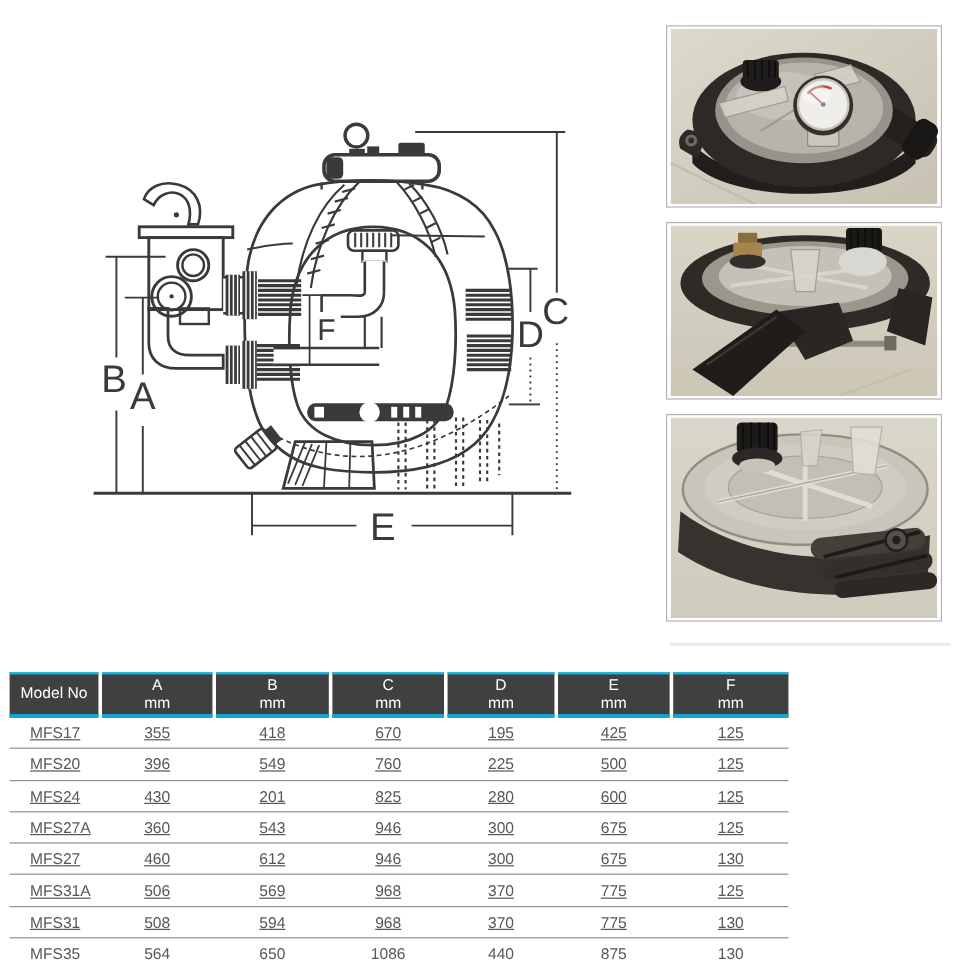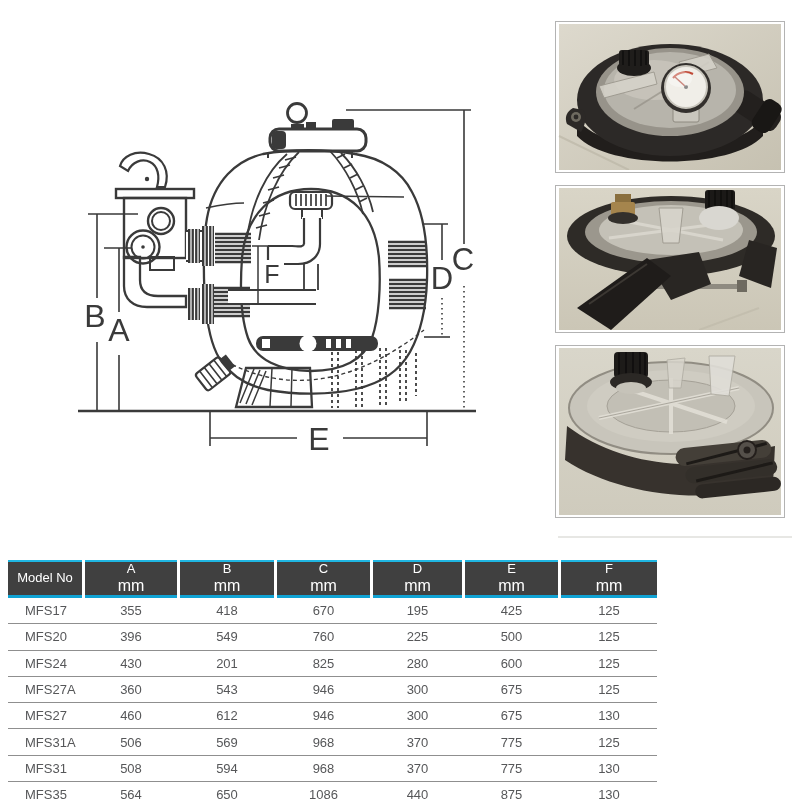--- a/index.html
+++ b/index.html
@@ -17,24 +17,24 @@
     border:1px solid #b3b3b3;padding:2px;}
   .photo-box svg{display:block;}
   .faint-divider{position:absolute;left:558px;top:536px;width:234px;height:2px;background:#e7e7e4;}
 
   
   .spec-table{position:absolute;left:8px;top:560px;width:649px;}
   .grid-row{display:grid;grid-template-columns:74px 92px 94px 93px 89px 93px 96px;column-gap:3px;}
   .thead .hcell{background:#404040;color:#fff;height:38px;display:flex;flex-direction:column;
     justify-content:center;align-items:center;border-top:2px solid #1fb6e2;border-bottom:3px solid #10a3d4;
     box-sizing:border-box;font-size:13px;line-height:1.15;}
-  .hcell .sub{font-size:16px;}
+  .hcell .sub{font-size:13px;}
   .hcell .sub:empty{display:none;}
   .trow{height:25.3px;align-items:center;border-bottom:1.5px solid #8f8f8f;
-    color:#565759;font-size:13px;}
+    color:#565759;font-size:13px;text-decoration:underline;}
   .trow:last-child{border-bottom:none;}
   .tcell{text-align:center;}
   .tcell.model{text-align:left;padding-left:17px;}
 </style>
 </head>
 <body>
 
 <div class="stage">
 
   <div class="diagram">

